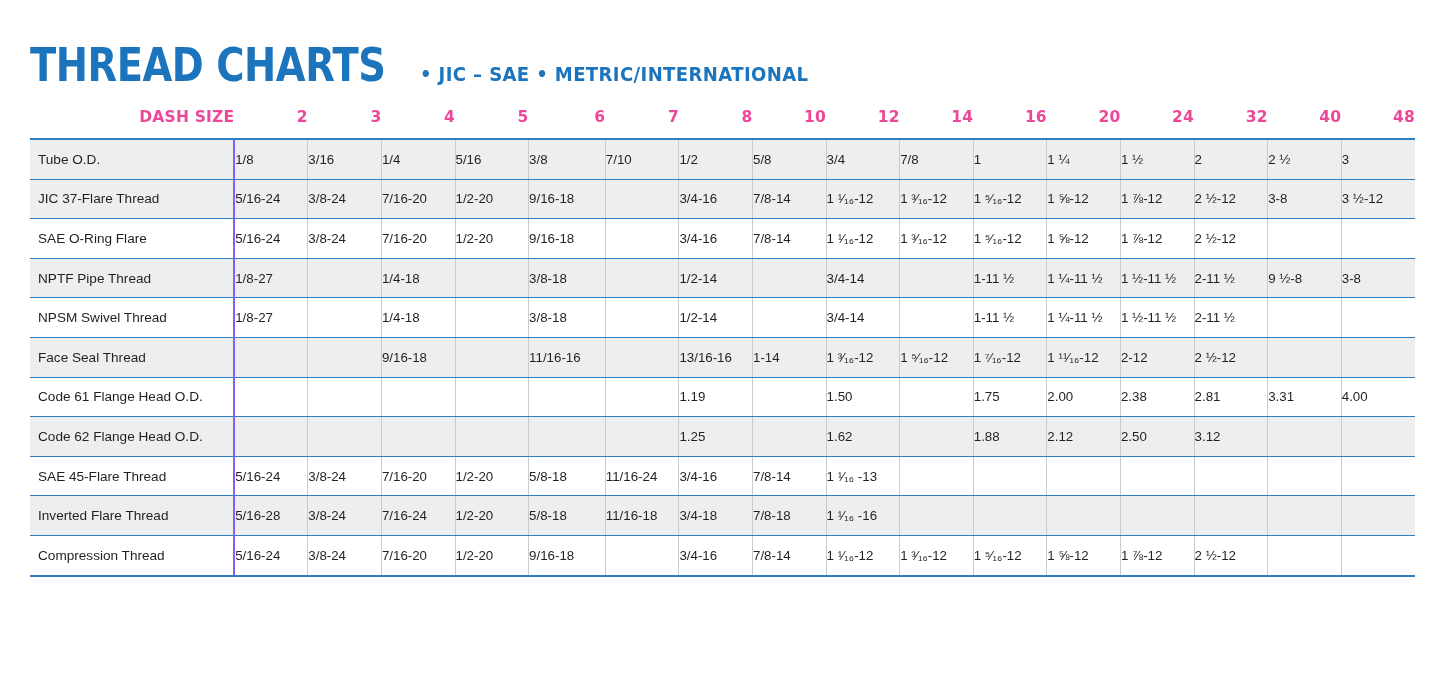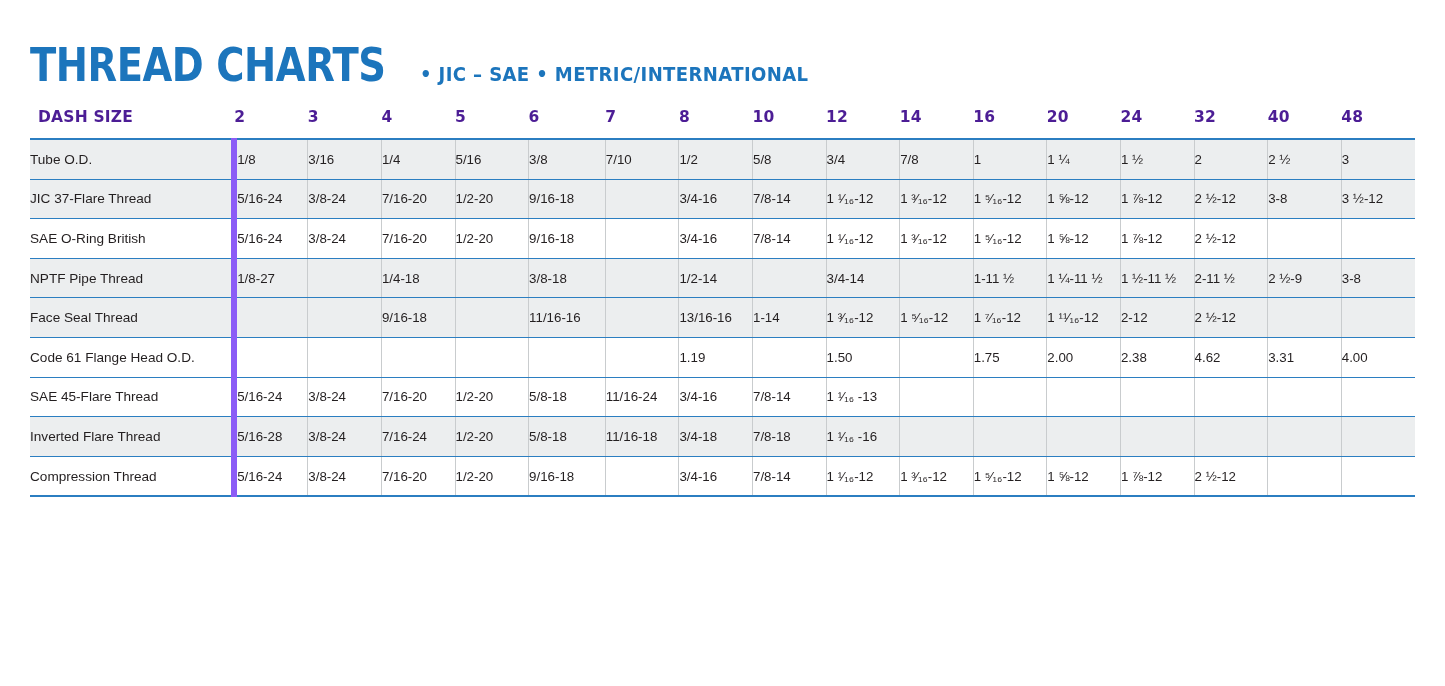--- a/index.html
+++ b/index.html
@@ -67,44 +67,44 @@
   }
   table.thread th, table.thread td {
     padding: 0;
     margin: 0;
     vertical-align: middle;
   }
   thead th {
     font-family: "DejaVu Sans", sans-serif;
     font-weight: bold;
     font-size: 15.5px;
-    color: #4c1d95;
-    text-align: left;
+    color: #ec4899;
+    text-align: right;
     height: 42px;
     padding-left: 6px;
     letter-spacing: 0.2px;
     border-bottom: 2px solid #2b7ec1;
   }
   thead th.rowlabel {
     padding-left: 8px;
     font-size: 15.5px;
   }
   tbody td {
     height: 38.6px;
     padding-left: 6px;
     border-bottom: 1.6px solid #2b7ec1;
     border-right: 1px solid #c9ccce;
     color: #231f20;
     font-size: 13.3px;
     white-space: nowrap;
     overflow: hidden;
   }
   tbody td.rowlabel {
-    padding-left: 0;
-    border-right: 6px solid #8b5cf6;
+    padding-left: 8px;
+    border-right: 2px solid #8b5cf6;
     font-size: 13.6px;
   }
   tbody tr td:last-child {
     border-right: none;
   }
   tbody tr.shaded td {
     background: #eceeef;
   }
   tbody tr.plain td {
     background: #ffffff;
@@ -202,21 +202,21 @@
             <td>1 ¹⁄₁₆-12</td>
             <td>1 ³⁄₁₆-12</td>
             <td>1 ⁵⁄₁₆-12</td>
             <td>1 ⅝-12</td>
             <td>1 ⅞-12</td>
             <td>2 ½-12</td>
             <td>3-8</td>
             <td>3 ½-12</td>
           </tr>
           <tr class="plain">
-            <td class="rowlabel">SAE O-Ring British</td>
+            <td class="rowlabel">SAE O-Ring Flare</td>
             <td>5/16-24</td>
             <td>3/8-24</td>
             <td>7/16-20</td>
             <td>1/2-20</td>
             <td>9/16-18</td>
             <td></td>
             <td>3/4-16</td>
             <td>7/8-14</td>
             <td>1 ¹⁄₁₆-12</td>
             <td>1 ³⁄₁₆-12</td>
@@ -236,22 +236,41 @@
             <td>3/8-18</td>
             <td></td>
             <td>1/2-14</td>
             <td></td>
             <td>3/4-14</td>
             <td></td>
             <td>1-11 ½</td>
             <td>1 ¼-11 ½</td>
             <td>1 ½-11 ½</td>
             <td>2-11 ½</td>
-            <td>2 ½-9</td>
+            <td>9 ½-8</td>
             <td>3-8</td>
+          </tr>
+          <tr class="plain">
+            <td class="rowlabel">NPSM Swivel Thread</td>
+            <td>1/8-27</td>
+            <td></td>
+            <td>1/4-18</td>
+            <td></td>
+            <td>3/8-18</td>
+            <td></td>
+            <td>1/2-14</td>
+            <td></td>
+            <td>3/4-14</td>
+            <td></td>
+            <td>1-11 ½</td>
+            <td>1 ¼-11 ½</td>
+            <td>1 ½-11 ½</td>
+            <td>2-11 ½</td>
+            <td></td>
+            <td></td>
           </tr>
           <tr class="shaded">
             <td class="rowlabel">Face Seal Thread</td>
             <td></td>
             <td></td>
             <td>9/16-18</td>
             <td></td>
             <td>11/16-16</td>
             <td></td>
             <td>13/16-16</td>
@@ -273,23 +292,42 @@
             <td></td>
             <td></td>
             <td></td>
             <td>1.19</td>
             <td></td>
             <td>1.50</td>
             <td></td>
             <td>1.75</td>
             <td>2.00</td>
             <td>2.38</td>
-            <td>4.62</td>
+            <td>2.81</td>
             <td>3.31</td>
             <td>4.00</td>
+          </tr>
+          <tr class="shaded">
+            <td class="rowlabel">Code 62 Flange Head O.D.</td>
+            <td></td>
+            <td></td>
+            <td></td>
+            <td></td>
+            <td></td>
+            <td></td>
+            <td>1.25</td>
+            <td></td>
+            <td>1.62</td>
+            <td></td>
+            <td>1.88</td>
+            <td>2.12</td>
+            <td>2.50</td>
+            <td>3.12</td>
+            <td></td>
+            <td></td>
           </tr>
           <tr class="plain">
             <td class="rowlabel">SAE 45-Flare Thread</td>
             <td>5/16-24</td>
             <td>3/8-24</td>
             <td>7/16-20</td>
             <td>1/2-20</td>
             <td>5/8-18</td>
             <td>11/16-24</td>
             <td>3/4-16</td>

